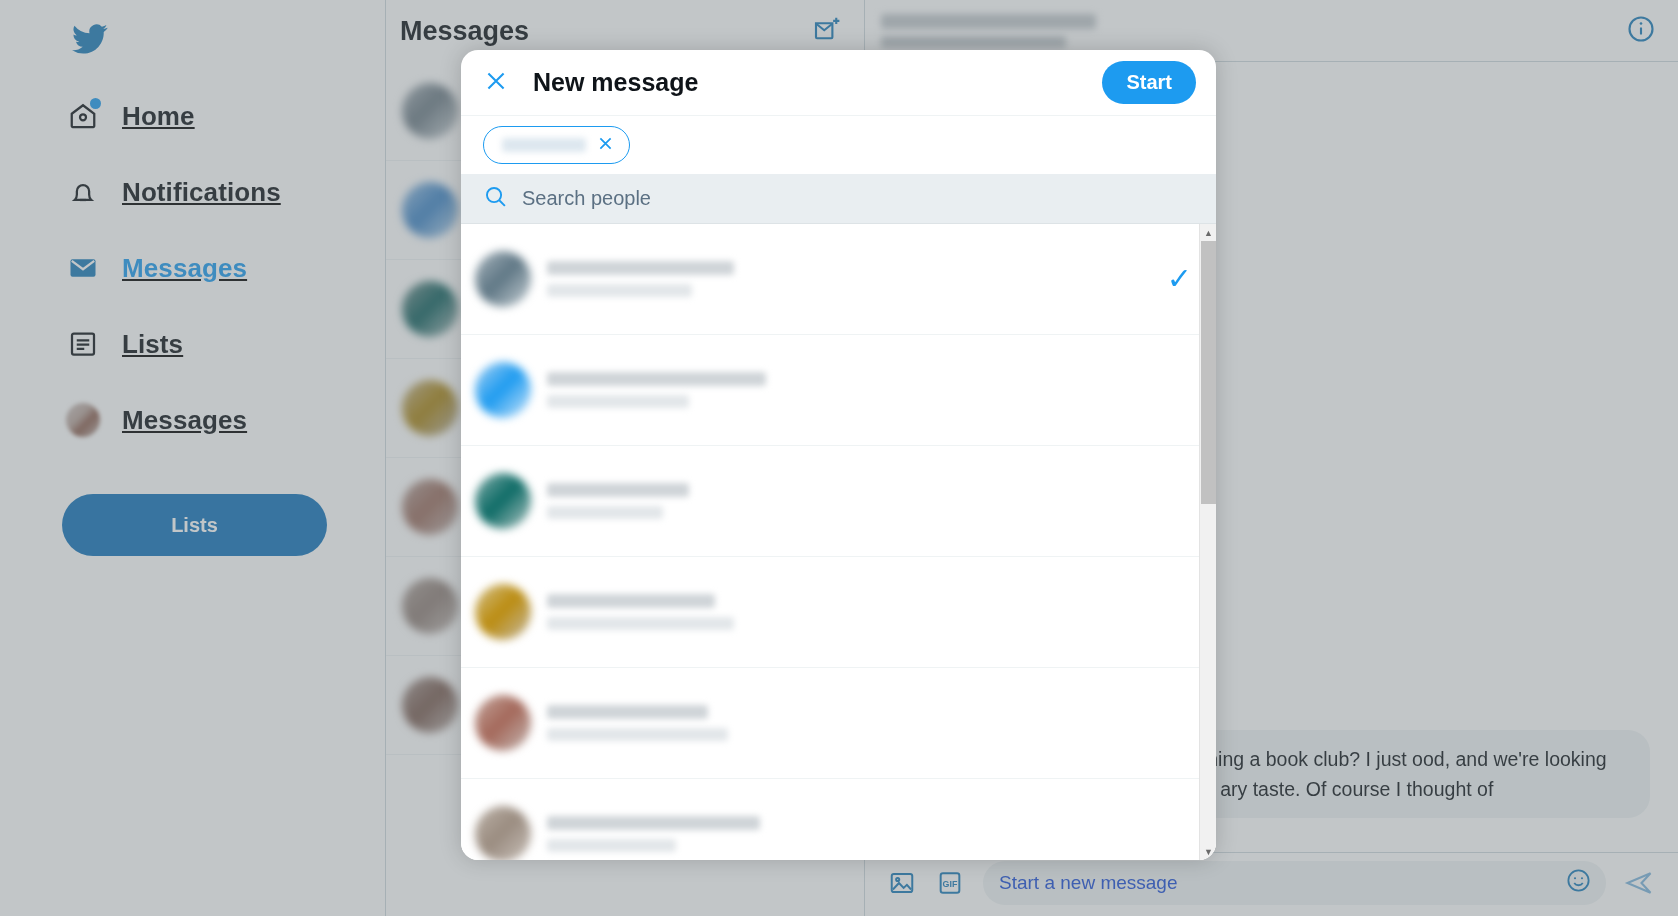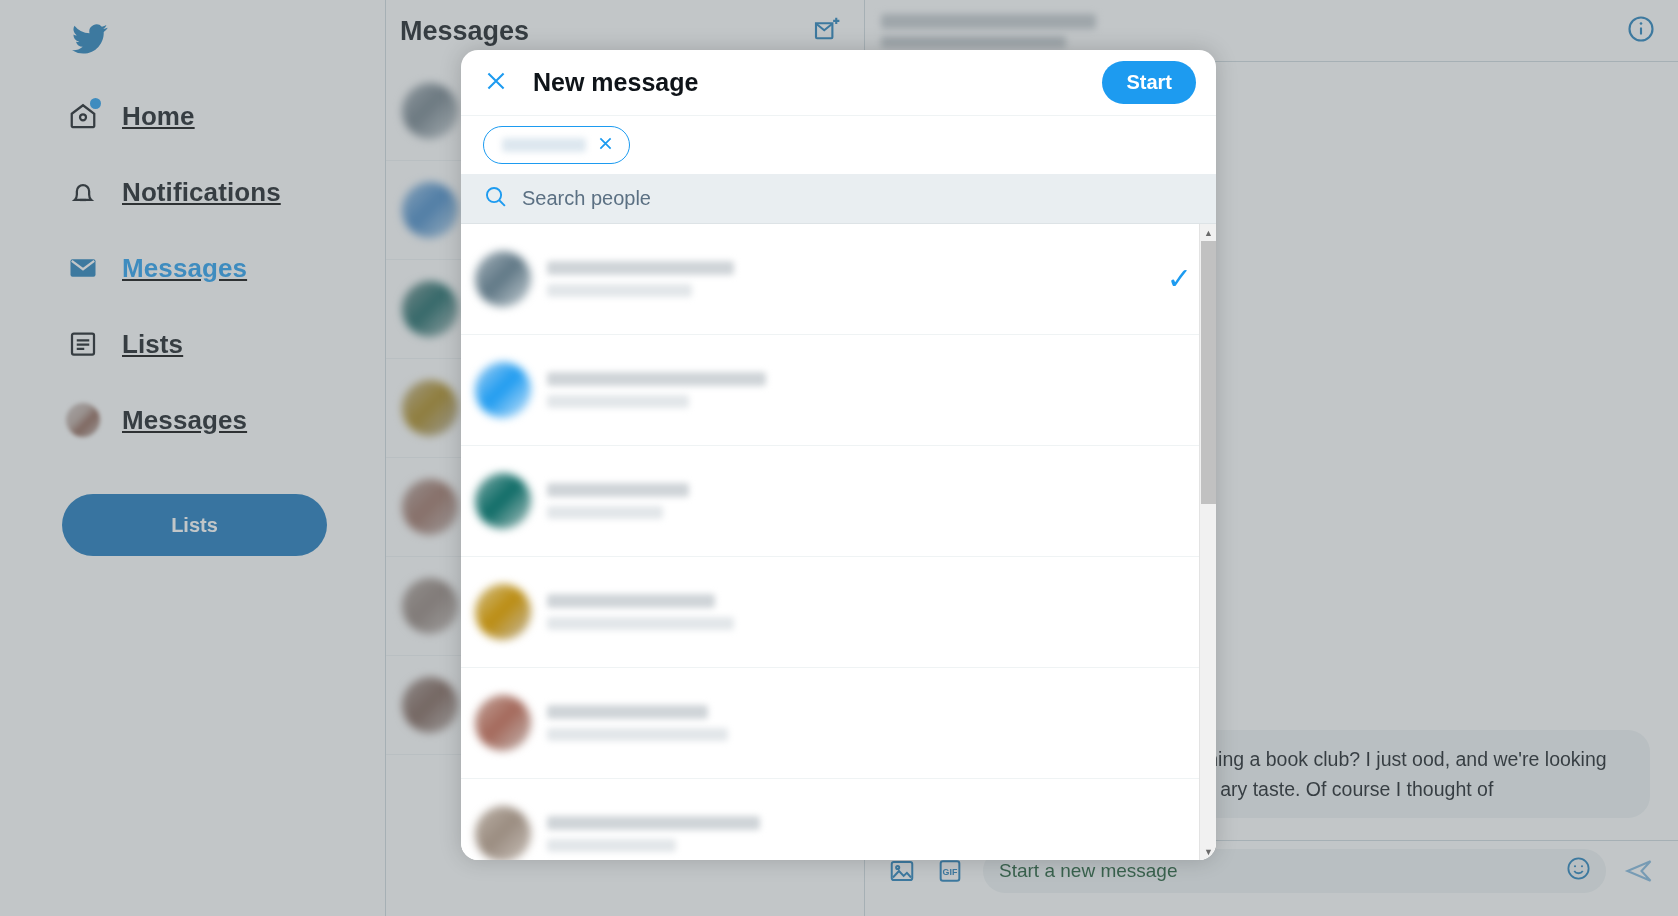--- a/index.html
+++ b/index.html
@@ -109,33 +109,33 @@
   #thread-body { position:relative; height: 790px; }
   .bubble {
     position: absolute; right: 28px; top: 668px;
     max-width: 530px;
     background: #eff3f4;
     border-radius: 22px;
     padding: 14px 20px;
     font-size: 19.5px; line-height: 30px; color: #0f1419;
   }
   #composer {
-    position:absolute; left:0; right:0; bottom:12px; height: 64px;
+    position:absolute; left:0; right:0; bottom:0; height: 64px;
     border-top: 1px solid #cfd9de;
     display:flex; align-items:center; gap: 18px;
     padding: 0 24px 4px 22px;
   }
   .comp-icon { width: 30px; height: 30px; display:flex; align-items:center; justify-content:center; cursor:pointer; }
   #comp-field {
     flex: 1; height: 44px;
     background: #eff3f4; border-radius: 22px;
     display:flex; align-items:center;
     padding: 0 16px; position: relative;
   }
-  #comp-placeholder { font-size: 19px; color: #14532d; }
+  #comp-placeholder { font-size: 19px; color: #1d4ed8; }
   #comp-emoji { position: absolute; right: 14px; }
 
   
   #modal {
     position: absolute;
     left: 461px; top: 50px;
     width: 755px; height: 810px;
     background: #ffffff;
     border-radius: 17px;
     z-index: 60;

